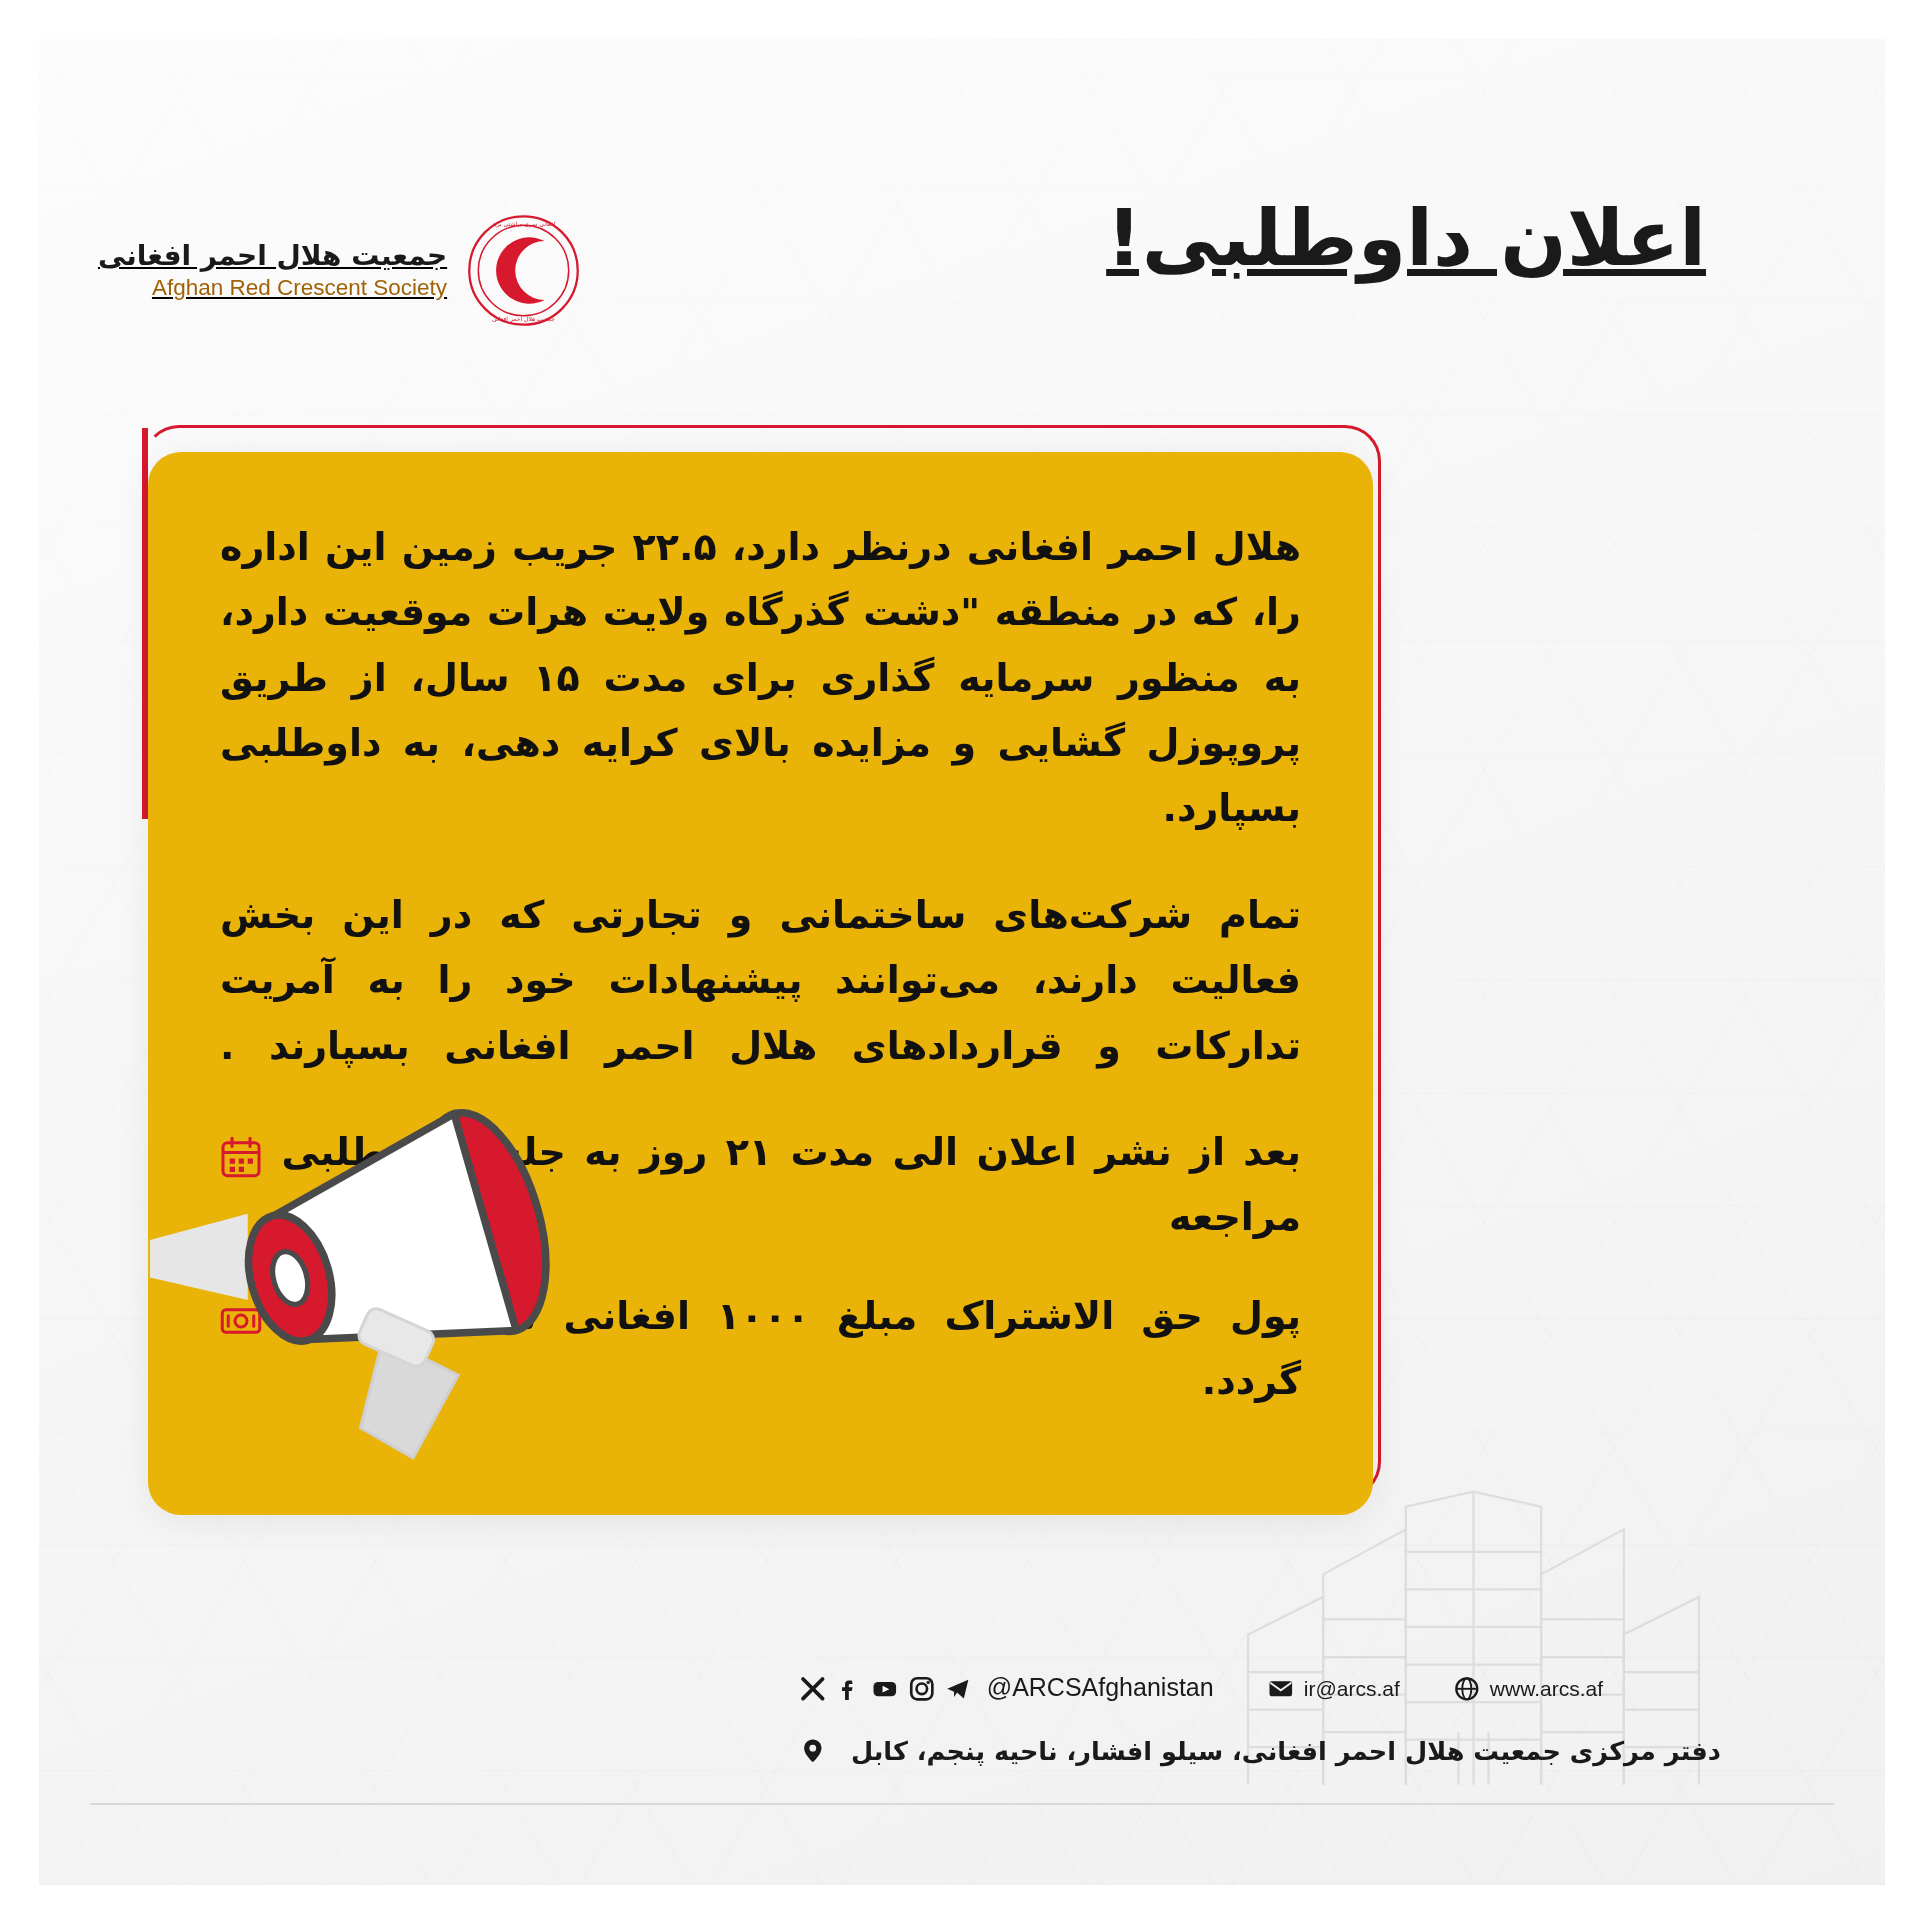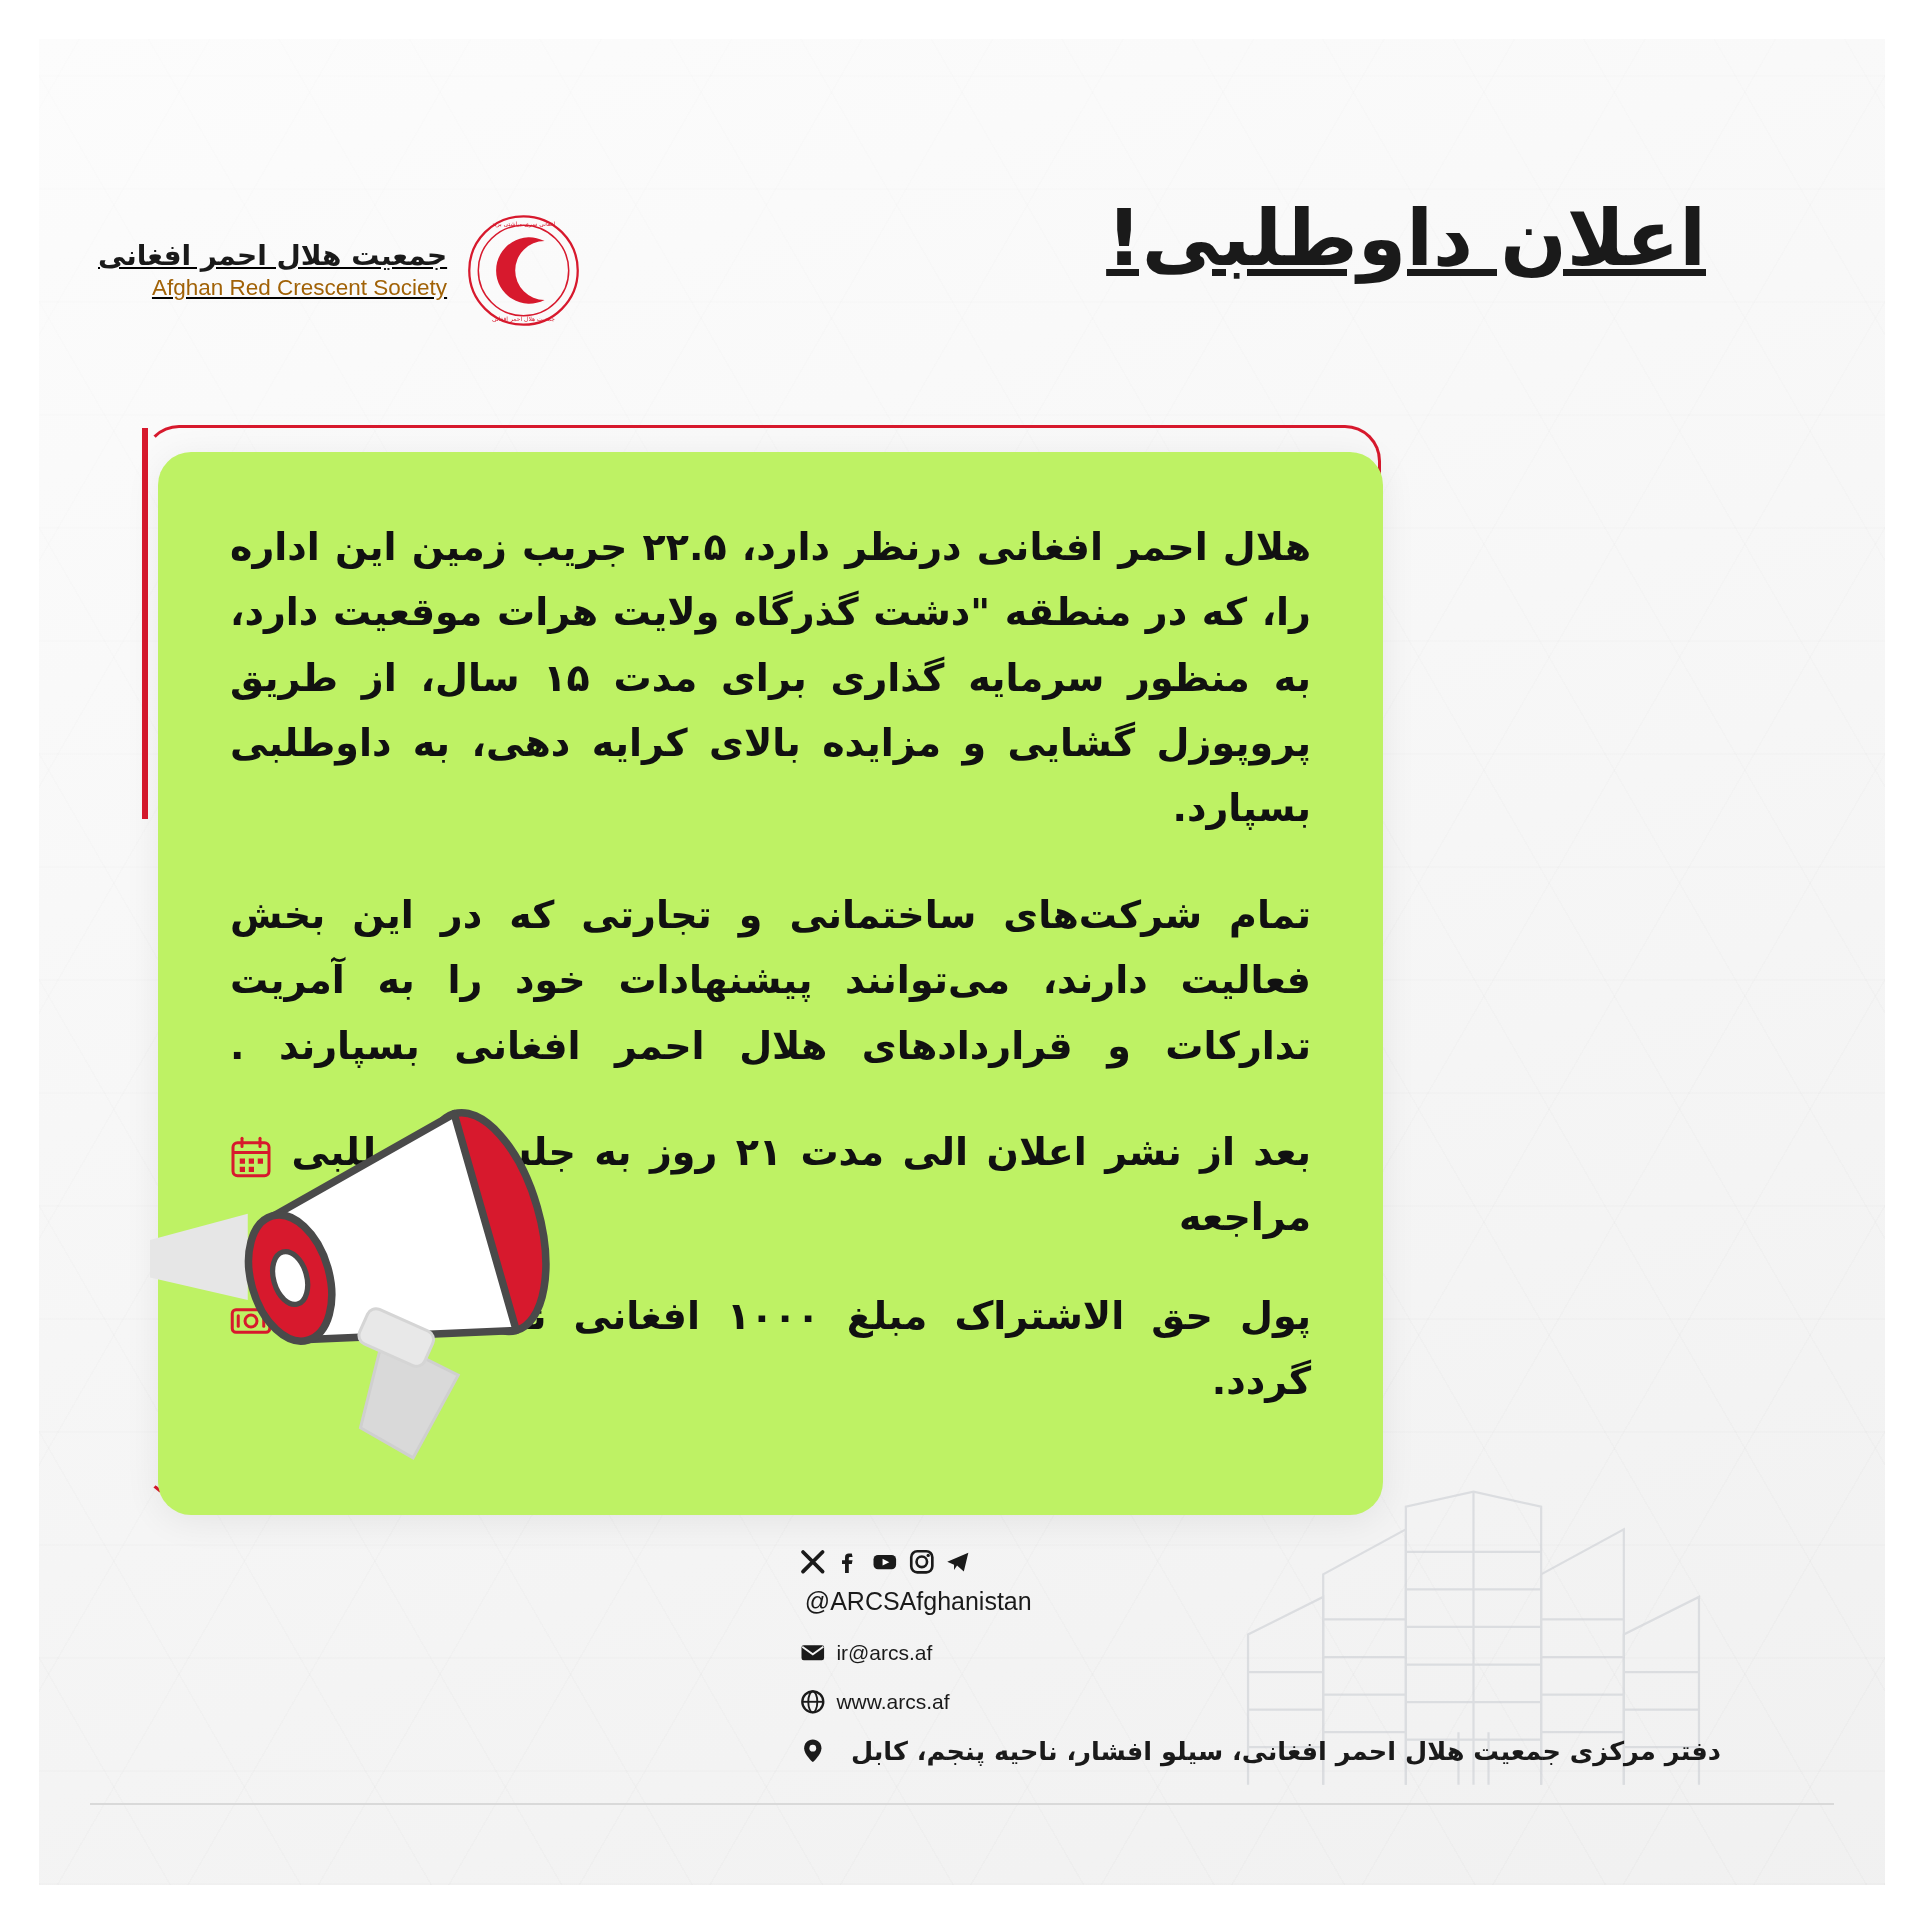--- a/index.html
+++ b/index.html
@@ -125,24 +125,24 @@
     position:absolute;
     left: -4.5px;
     top: 0;
     width: 6px;
     height: 391px;
     background: #d7192d;
   }
   .card {
     position: absolute;
     top: 452px;
-    left: 158px;
+    left: 148px;
     width: 1225px;
     height: 1063px;
-    background: #bef264;
+    background: #eab308;
     border-radius: 33px;
     box-shadow: 0 6px 36px rgba(0,0,0,0.07);
     z-index: 12;
     box-sizing: border-box;
     padding: 63px 72px 45px 72px;
   }
   .para {
     direction: rtl;
     text-align: justify;
     text-align-last: justify;
@@ -208,24 +208,24 @@
   }
   .footer-rows {
     position: absolute;
     right: 203px;
     bottom: 45px;
     direction: rtl;
     text-align: right;
   }
   .social-row {
     display: flex;
-    flex-direction: column;
-    align-items: flex-start;
+    flex-direction: row;
+    align-items: flex-end;
     gap: 12px;
-    margin-bottom: 21px;
+    margin-bottom: 34px;
     direction: ltr;
   }
   .social-icons {
     display: flex;
     flex-direction: row;
     align-items: center;
     gap: 10.5px;
   }
   .sicon { width: 25.6px; height: 25.6px; color: #1a1a1a; display:block; }
   .handle {

